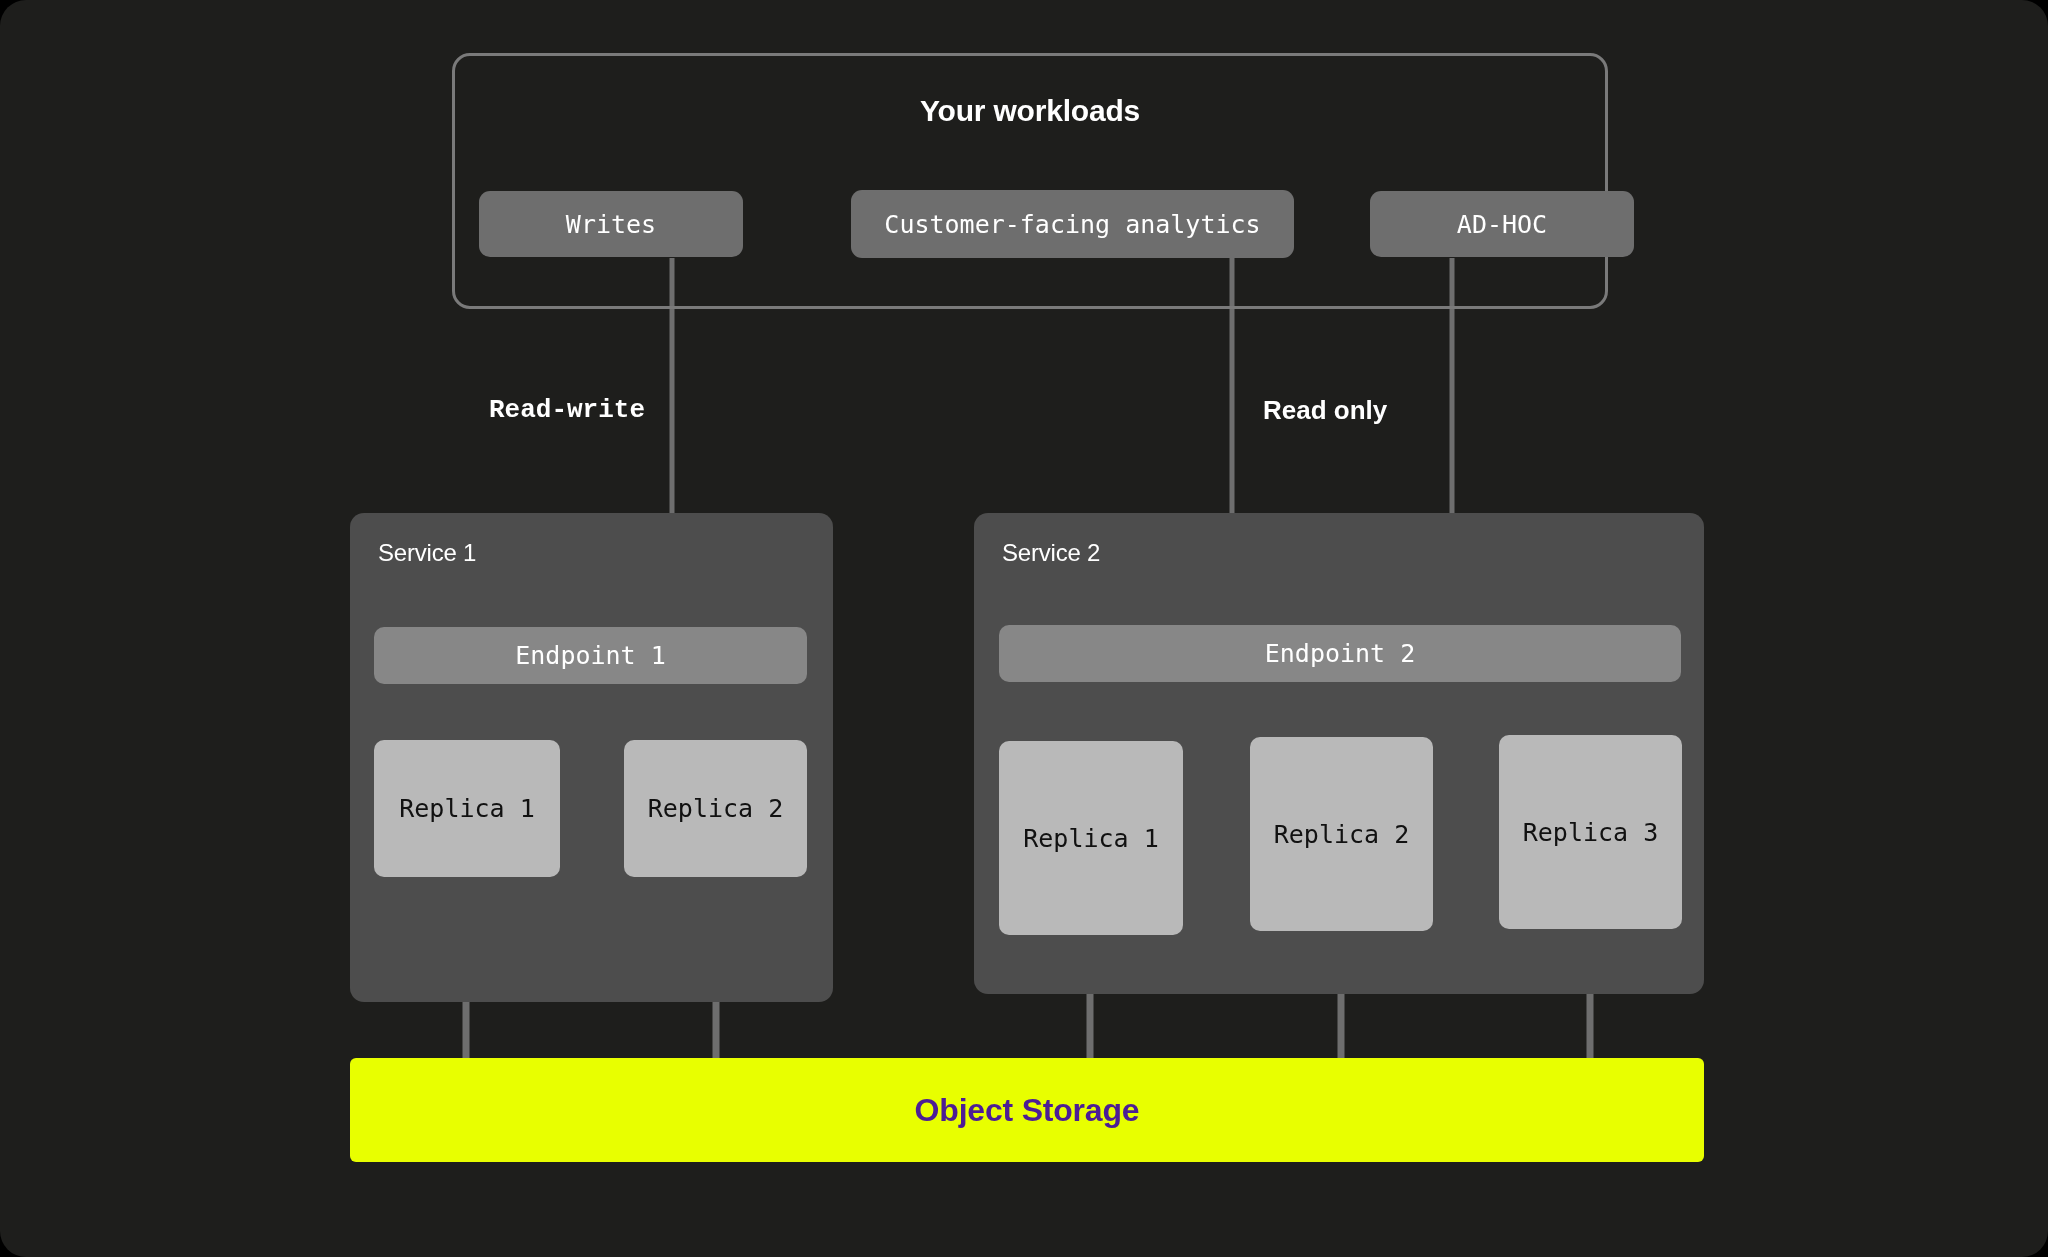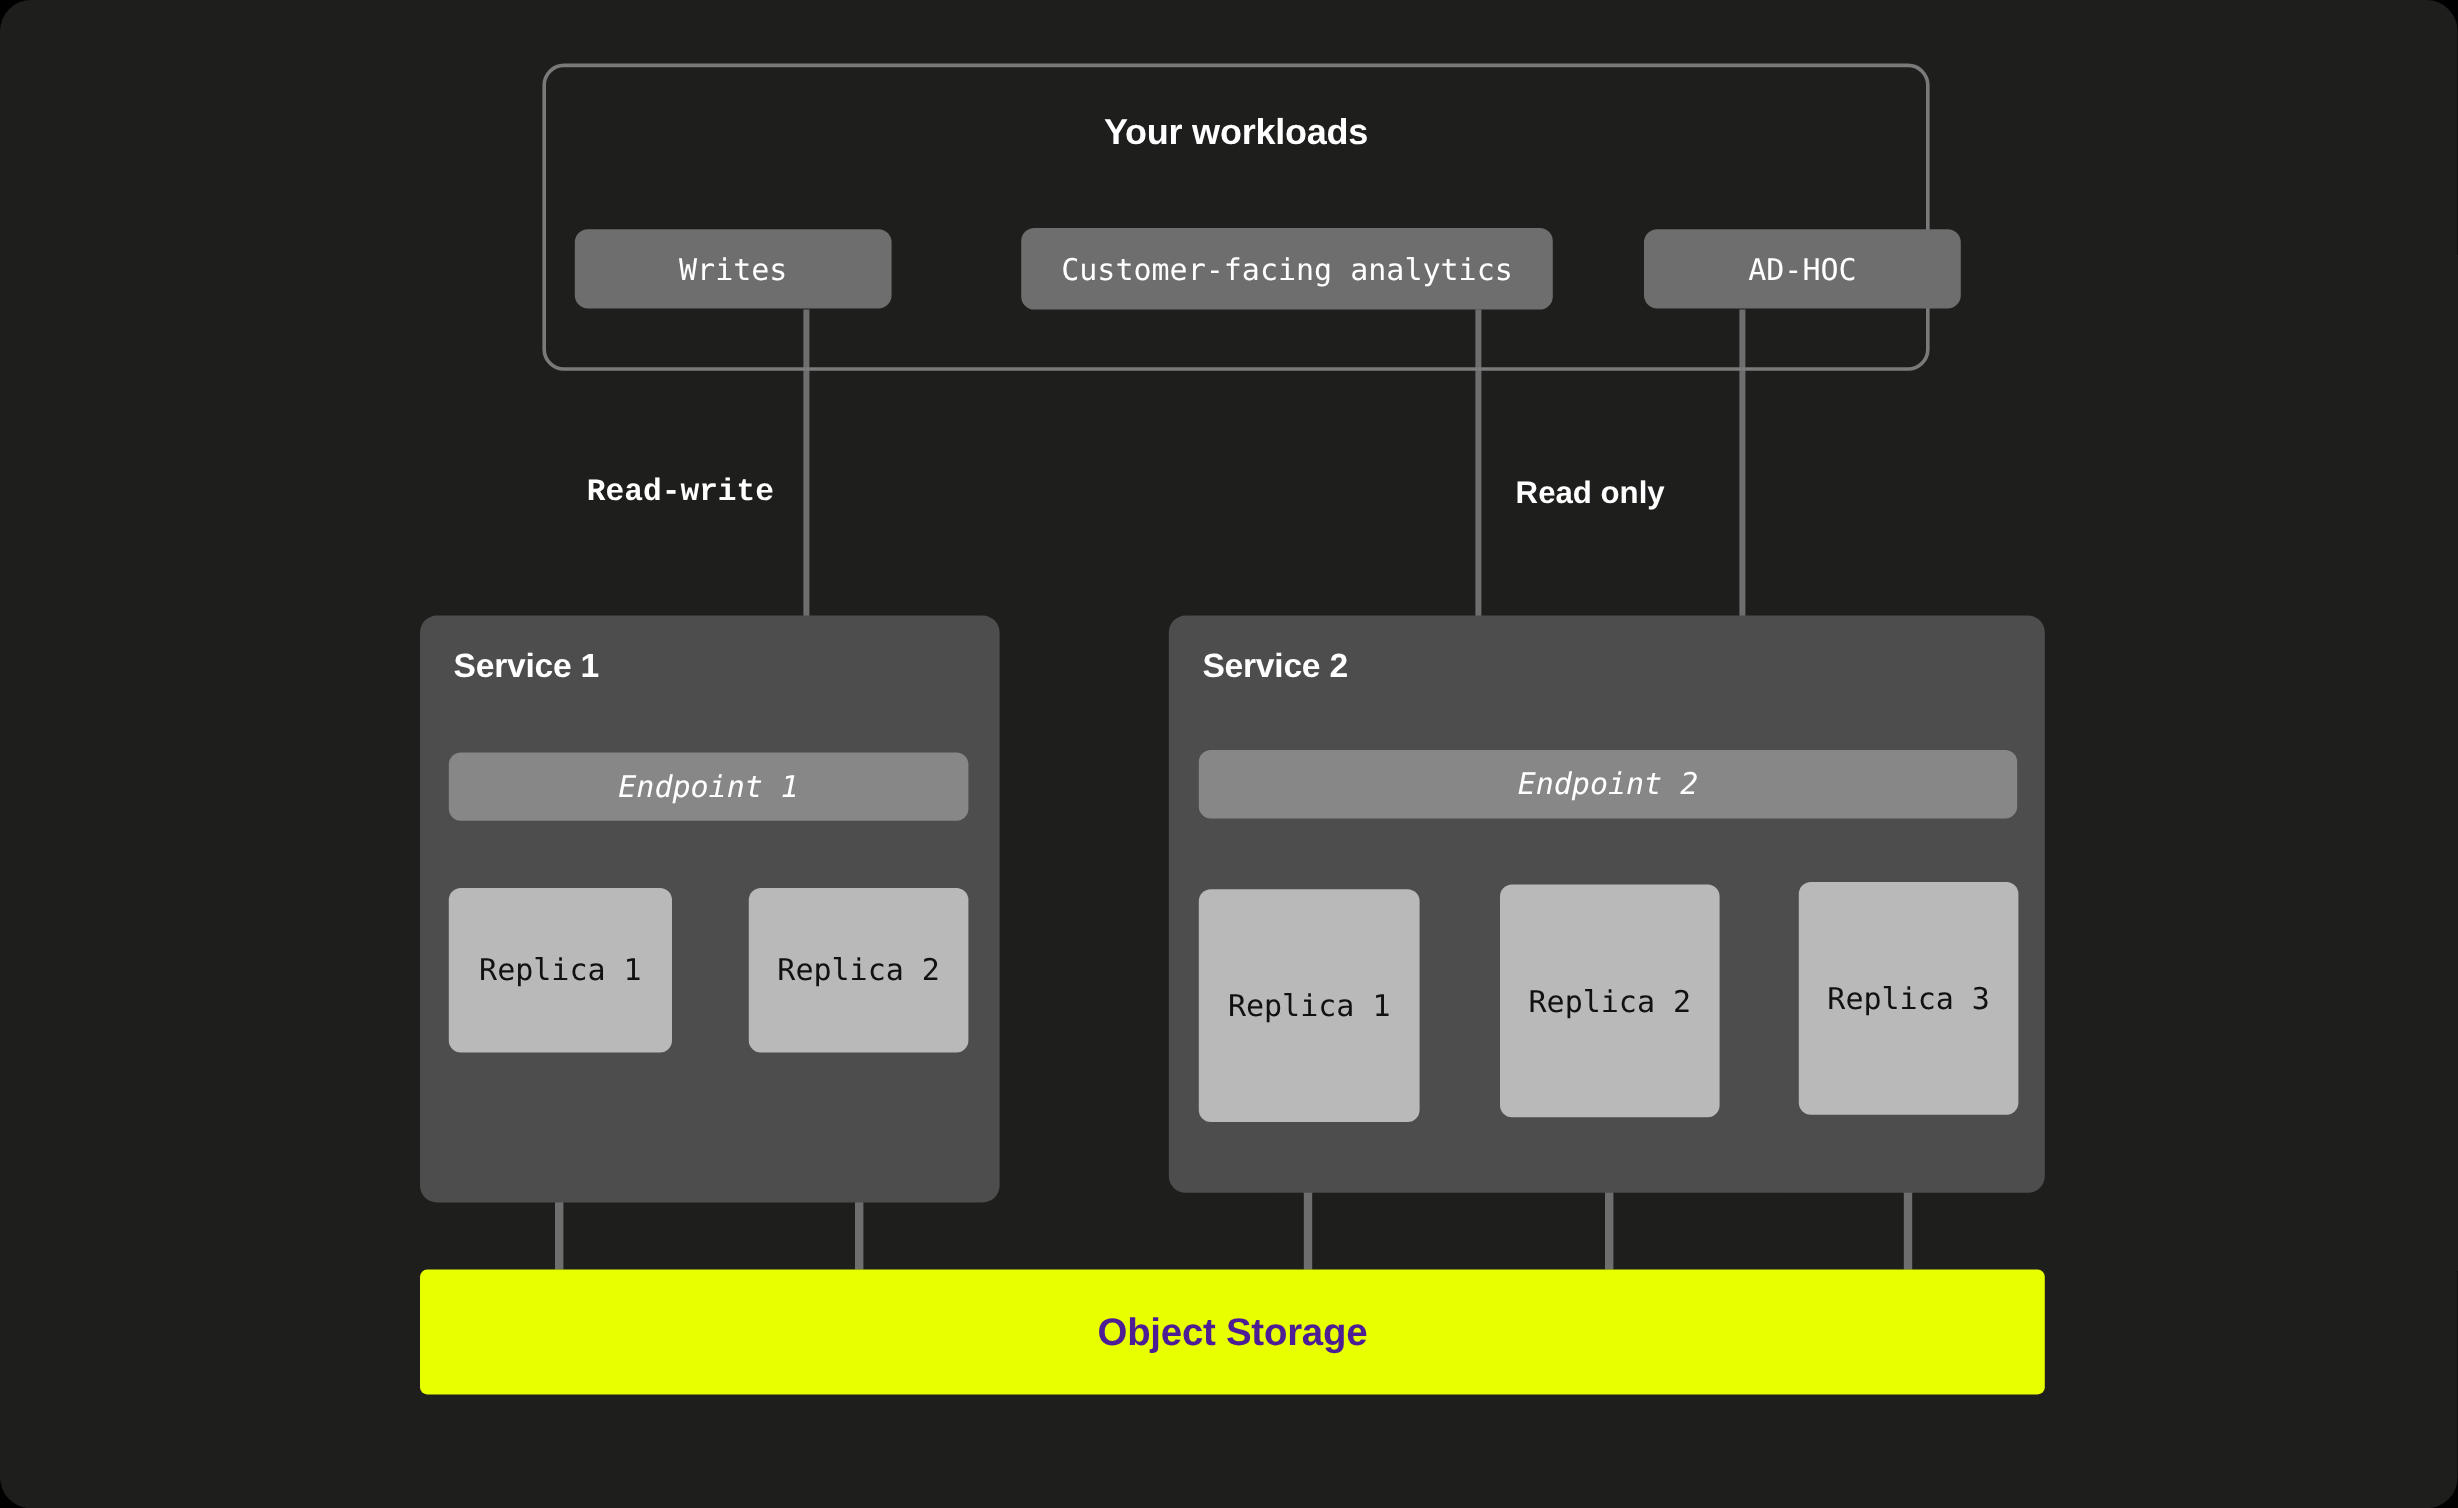--- a/index.html
+++ b/index.html
@@ -91,38 +91,37 @@
     box-sizing: border-box;
   }
   #service-1 { left: 350px;  top: 513px; width: 483px; height: 489px; }
   #service-2 { left: 974px;  top: 513px; width: 730px; height: 481px; }
 
   .service-title {
     position: absolute;
     left: 28px;
     top: 26px;
     color: #ffffff;
-    font-size: 28px;
-    font-weight: bold;
+    font-size: 24px;
+    font-weight: normal;
     letter-spacing: -0.2px;
   }
 
   
   .endpoint-bar {
     position: absolute;
     background: #878787;
     border-radius: 10px;
     color: #ffffff;
     font-family: "DejaVu Sans Mono", "Liberation Mono", monospace;
     font-size: 25px;
     display: flex;
     align-items: center;
     justify-content: center;
     box-sizing: border-box;
-    font-style: italic;
   }
   #endpoint-1 { left: 24px; top: 114px; width: 433px; height: 57px; }
   #endpoint-2 { left: 25px; top: 112px; width: 682px; height: 57px; }
 
   
   .replica-box {
     position: absolute;
     background: #b9b9b9;
     border-radius: 10px;
     color: #111111;

